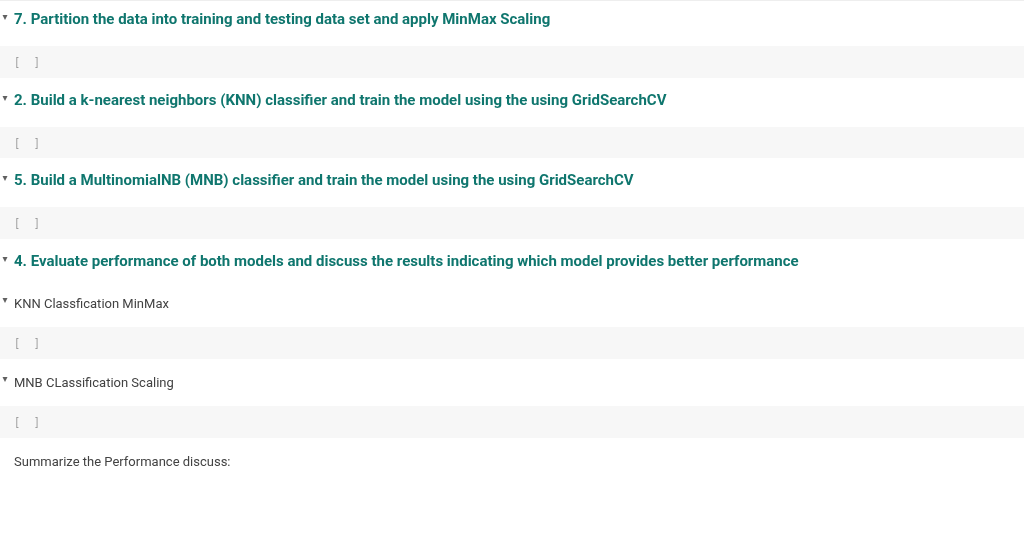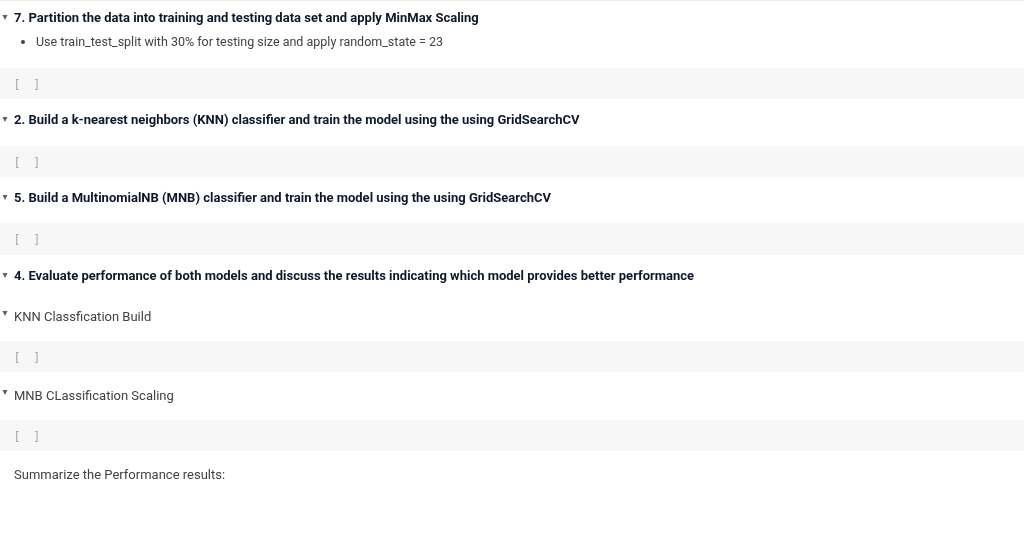--- a/index.html
+++ b/index.html
@@ -27,23 +27,23 @@
       user-select: none;
       color: #616161;
       font-size: 10px;
       width: 10px;
       text-align: center;
     }
     .markdown-cell {
       padding: 4px 10px 4px 14px;
     }
     .markdown-cell h3 {
-      font-size: 13px;
+      font-size: 15px;
       font-weight: 700;
-      color: #0f172a;
+      color: #0f766e;
       margin: 2px 0 6px 0;
       line-height: 1.4;
     }
     .markdown-cell ul {
       margin: 6px 0 6px 22px;
       padding: 0;
     }
     .markdown-cell li {
       font-size: 12.5px;
       color: #424242;
@@ -75,23 +75,20 @@
   </style>
 </head>
 <body>
 
 <hr class="divider">
 
 <div class="cell-wrapper">
   <span class="cell-collapse">▾</span>
   <div class="markdown-cell">
     <h3>7. Partition the data into training and testing data set and apply MinMax Scaling</h3>
-    <ul>
-      <li>Use train_test_split with 30% for testing size and apply random_state = 23</li>
-    </ul>
   </div>
 </div>
 
 <div class="code-cell">
   <span class="code-prompt">[ ]</span>
 </div>
 
 <div class="cell-wrapper">
   <span class="cell-collapse">▾</span>
   <div class="markdown-cell">
@@ -117,36 +114,36 @@
 <div class="cell-wrapper">
   <span class="cell-collapse">▾</span>
   <div class="markdown-cell">
     <h3>4. Evaluate performance of both models and discuss the results indicating which model provides better performance</h3>
   </div>
 </div>
 
 <div class="cell-wrapper">
   <span class="cell-collapse">▾</span>
   <div class="markdown-cell">
-    <p>KNN Classfication Build</p>
+    <p>KNN Classfication MinMax</p>
   </div>
 </div>
 
 <div class="code-cell">
   <span class="code-prompt">[ ]</span>
 </div>
 
 <div class="cell-wrapper">
   <span class="cell-collapse">▾</span>
   <div class="markdown-cell">
     <p>MNB CLassification Scaling</p>
   </div>
 </div>
 
 <div class="code-cell">
   <span class="code-prompt">[ ]</span>
 </div>
 
 <div class="cell-wrapper">
   <div class="markdown-cell">
-    <p>Summarize the Performance results:</p>
+    <p>Summarize the Performance discuss:</p>
   </div>
 </div>
 
 </body></html>

